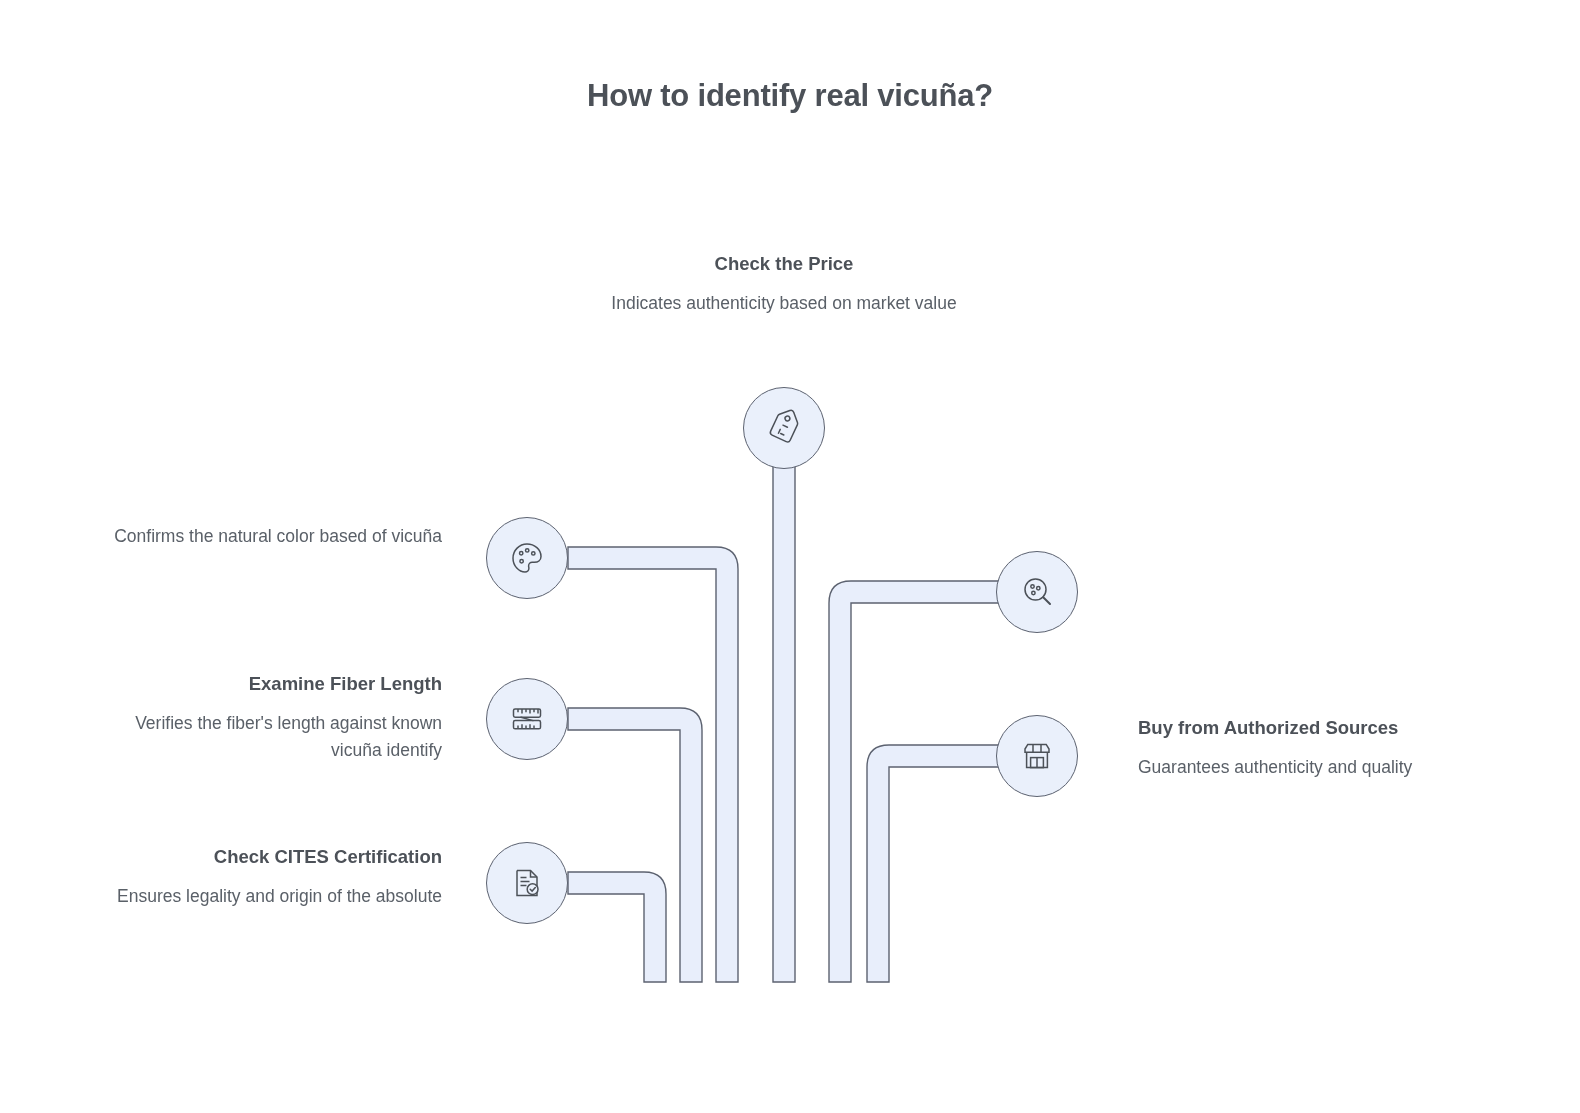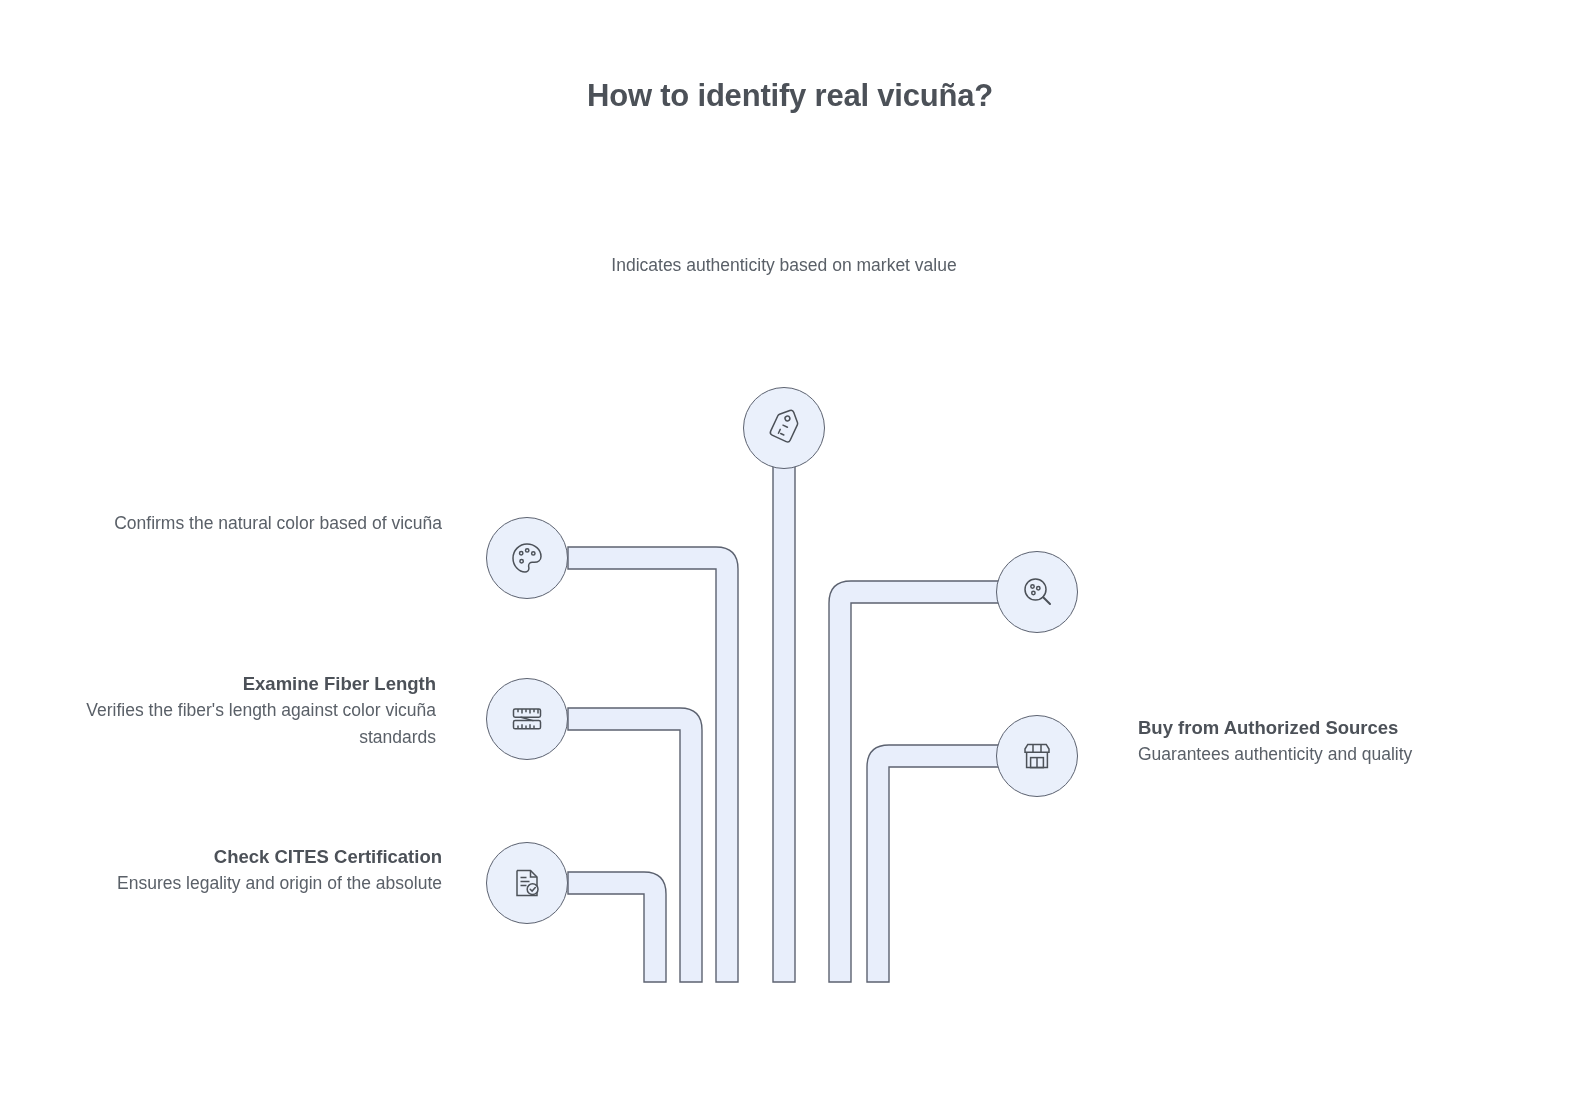--- a/index.html
+++ b/index.html
@@ -50,20 +50,21 @@
   .label-block.right-align { text-align: right; }
   .label-block.left-align { text-align: left; }
   .label-block.center-align { text-align: center; width: 420px; }
   .node-title {
     font-size: 18.5px;
     font-weight: bold;
     color: #4c5158;
     line-height: 1.35;
   }
   .node-desc {
+    margin-top: 13px;
     font-size: 17.5px;
     font-weight: normal;
     color: #5a6068;
     line-height: 1.55;
   }
 </style>
 </head>
 <body>
 
 <div id="page-title">How to identify real vicuña?</div>
@@ -97,20 +98,21 @@
                L851 603 L1000 603 Z"></path>
 
       <path d="M1000 745
                L889 745 Q867 745 867 767
                L867 982 L889 982
                L889 767 L1000 767 Z"></path>
     </g>
   </svg>
 
   <div class="label-block center-align" style="left:574px; top:252px;">
+    <div class="node-title">Check the Price</div>
     <div class="node-desc">Indicates authenticity based on market value</div>
   </div>
   <div class="node" style="left:743px; top:387px;">
     <span>
       <svg width="40" height="40" viewBox="0 0 40 40" fill="none" stroke="#4c5158" stroke-width="1.5">
         <path d="M20.5 5.5 H31.5 a3 3 0 0 1 3 3 v11 a3 3 0 0 1 -0.9 2.1 L21.6 33.6 a3 3 0 0 1 -4.2 0 L6.4 22.6 a3 3 0 0 1 0 -4.2 L18.4 6.4 a3 3 0 0 1 2.1 -0.9 Z" transform="rotate(-20 20 20)"></path>
         <circle cx="26.5" cy="12.2" r="2.4" transform="rotate(-20 20 20)"></circle>
         <path d="M16 20 l-3 3 M15 24 l2.5 2.5 M20 17 l3.5 3.5" transform="rotate(-20 20 20)" stroke-linecap="round"></path>
       </svg>
     </span>
@@ -124,23 +126,23 @@
       <svg width="40" height="40" viewBox="0 0 40 40" fill="none" stroke="#4c5158" stroke-width="1.5">
         <path d="M20 6c7.7 0 14 5.6 14 12.5 0 4-3.2 5.8-6.6 5.8h-2.2c-2 0-3.6 1.6-3.6 3.6 0 .9.3 1.5.3 2.3 0 2-1.6 3.8-3.9 3.8C12.1 34 6 28 6 20.2 6 12.3 12.3 6 20 6Z"></path>
         <circle cx="14.2" cy="15.2" r="1.7"></circle>
         <circle cx="20.2" cy="12.4" r="1.7"></circle>
         <circle cx="26.3" cy="15.4" r="1.7"></circle>
         <circle cx="14.6" cy="23.2" r="1.7"></circle>
       </svg>
     </span>
   </div>
 
-  <div class="label-block right-align" style="left:76px; top:672px;">
+  <div class="label-block right-align" style="left:82px; top:672px;">
     <div class="node-title">Examine Fiber Length</div>
-    <div class="node-desc">Verifies the fiber's length against color vicuña standards</div>
+    <div class="node-desc">Verifies the fiber's length against known vicuña identify</div>
   </div>
   <div class="node" style="left:486px; top:678px;">
     <span>
       <svg width="40" height="40" viewBox="0 0 40 40" fill="none" stroke="#4c5158" stroke-width="1.5">
         <rect x="6.5" y="10" width="27" height="8.2" rx="1.6"></rect>
         <path d="M11 10 v3.2 M15 10 v4.6 M19 10 v3.2 M23 10 v4.6 M27 10 v3.2 M31 10 v4.6"></path>
         <rect x="6.5" y="21.6" width="27" height="8.2" rx="1.6"></rect>
         <path d="M11 29.8 v-3.2 M15 29.8 v-4.6 M19 29.8 v-3.2 M23 29.8 v-4.6 M27 29.8 v-3.2"></path>
         <path d="M14 18.2 l12 3.4" stroke-linecap="round"></path>
       </svg>

